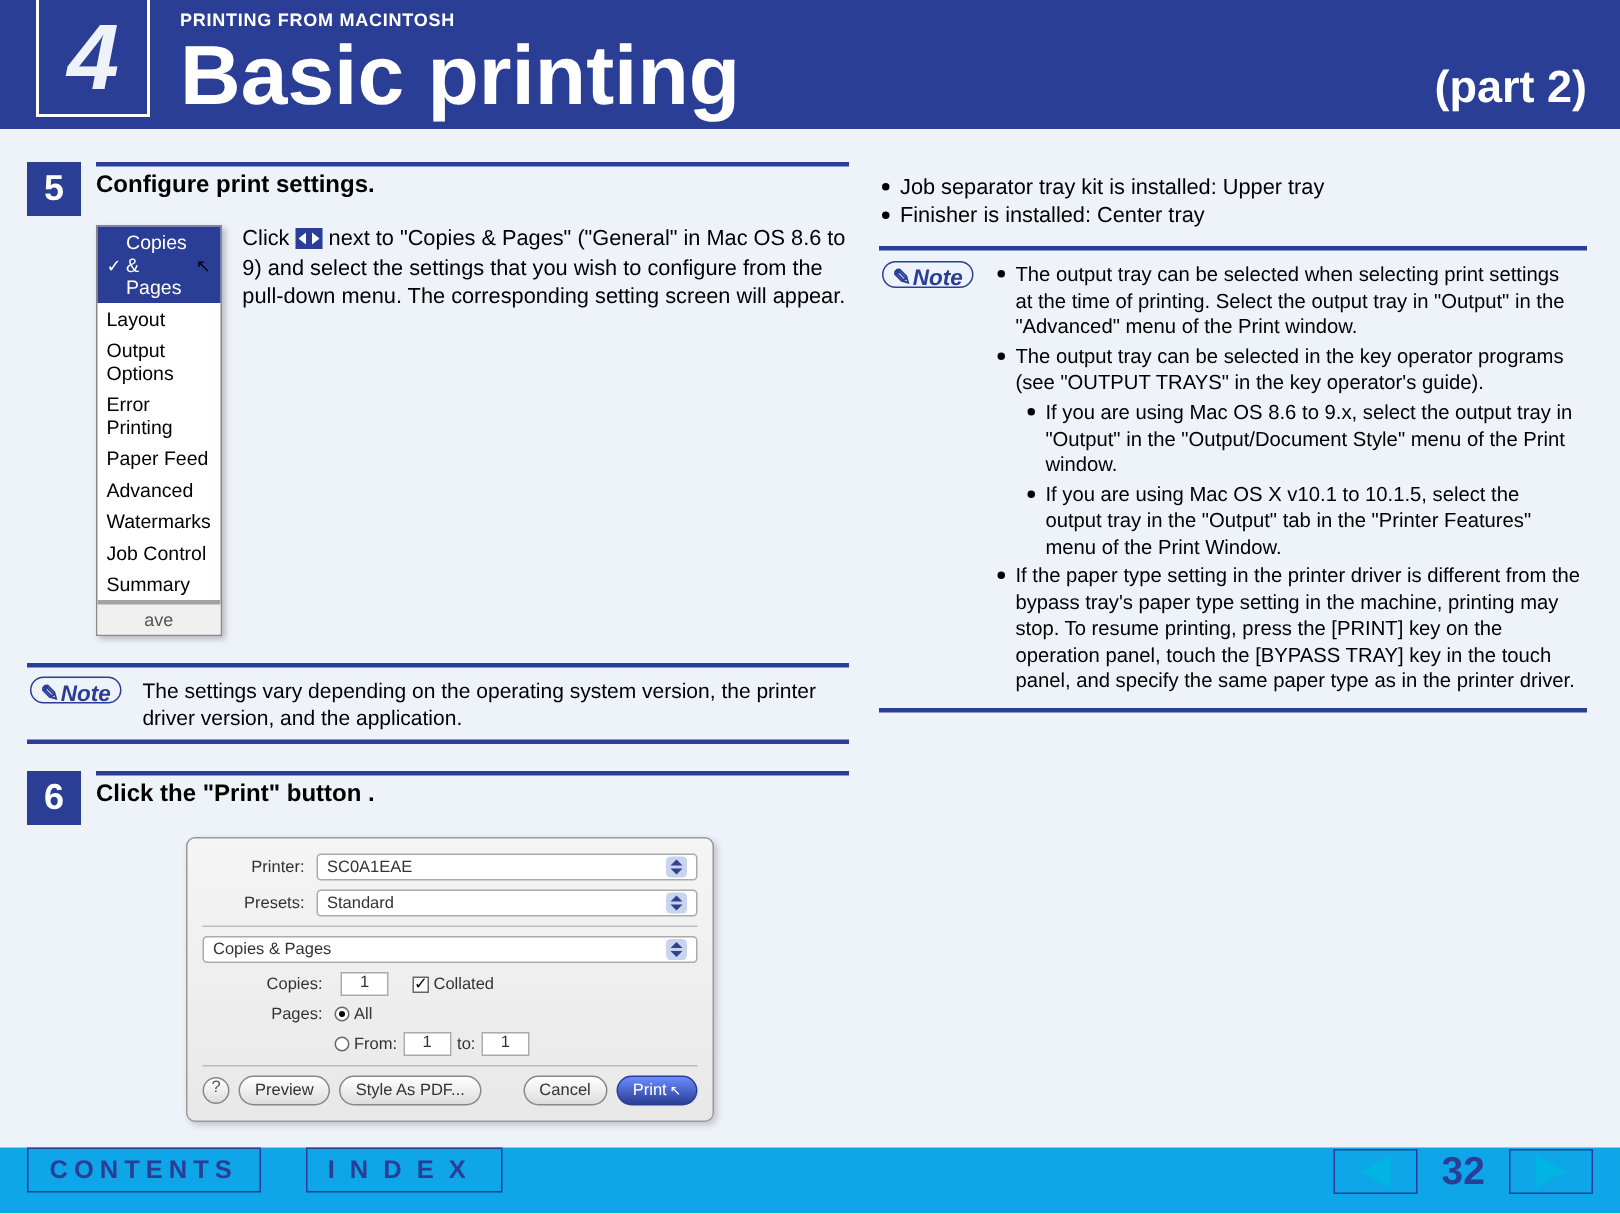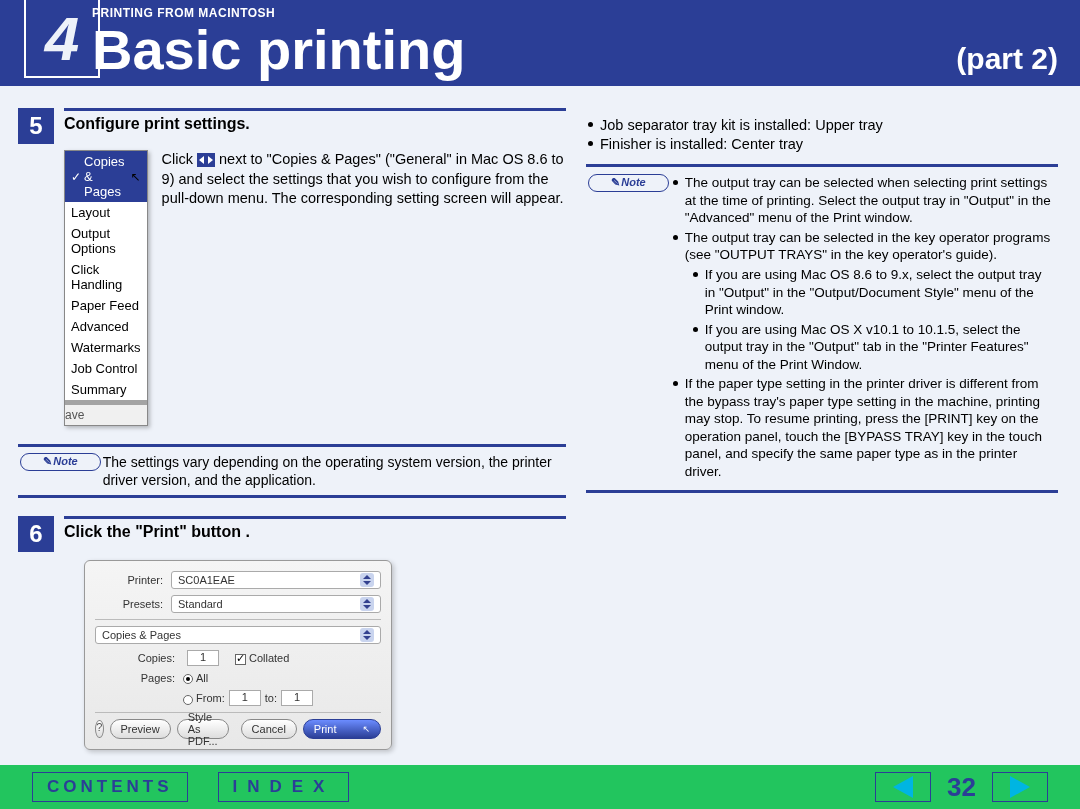--- a/index.html
+++ b/index.html
@@ -2,21 +2,21 @@
 <html><head>
 <meta charset="utf-8">
 <style>
 * { margin:0; padding:0; box-sizing:border-box; }
 body { width:1080px; height:809px; font-family:Arial,Helvetica,sans-serif; background:#fff; position:relative; }
 
 
 .header { background:#2b3e96; color:#fff; height:86px; position:relative; padding-left:24px; }
 .chapter-box { position:absolute; left:24px; top:0; width:76px; height:78px; border:2px solid #fff; border-top:none; display:flex; align-items:center; justify-content:center; }
 .chapter-num { font-size:62px; font-style:italic; font-weight:bold; color:#eef2f9; }
-.header-text { position:absolute; left:92px; top:6px; }
+.header-text { position:absolute; left:120px; top:6px; }
 .breadcrumb { font-size:12px; font-weight:bold; letter-spacing:0.5px; }
 .title { font-size:56px; font-weight:bold; line-height:1; margin-top:2px; }
 .part { position:absolute; right:22px; bottom:10px; font-size:30px; font-weight:bold; }
 
 
 .body { background:#eef2f9; height:679px; padding:22px 18px 0; display:flex; gap:20px; }
 .left-col { width:548px; }
 .right-col { width:472px; padding-top:2px; }
 
 
@@ -26,67 +26,67 @@
 .step-rule-top { height:3px; background:#2b3e96; width:100%; margin-bottom:4px; }
 .step-title { font-size:16px; font-weight:bold; }
 
 
 .step5-content { display:flex; margin-top:6px; margin-left:46px; gap:14px; }
 .menu-img { width:156px; background:#fff; border:1px solid #888; box-shadow:2px 2px 4px rgba(0,0,0,0.25); }
 .menu-item { font-size:13px; padding:3px 6px; display:flex; align-items:center; }
 .menu-item.sel { background:#2b3e96; color:#fff; }
 .menu-check { color:#fff; margin-right:3px; font-size:12px; }
 .menu-cursor { margin-left:auto; color:#000; font-size:12px; }
-.menu-save { border-top:5px solid #a3a3a3; padding:3px 0 3px 0; text-align:left; font-size:12px; color:#555; background:#f0f0f0; }
+.menu-save { border-top:3px solid #a3a3a3; padding:3px 0 3px 0; text-align:center; font-size:12px; color:#555; background:#f0f0f0; }
 .step5-text { font-size:14.5px; line-height:1.35; }
 .step5-text .arrow-icon { display:inline-block; width:18px; height:14px; background:#2b3e96; position:relative; vertical-align:middle; }
 .step5-text .arrow-icon:after { content:""; position:absolute; right:2px; top:3px; border-left:5px solid #fff; border-top:4px solid transparent; border-bottom:4px solid transparent; }
 .step5-text .arrow-icon:before { content:""; position:absolute; left:2px; top:3px; border-right:5px solid #fff; border-top:4px solid transparent; border-bottom:4px solid transparent; }
 
 
 .note-box { border-top:3px solid #2b3e96; border-bottom:3px solid #2b3e96; margin-top:18px; margin-left:0; display:flex; padding:6px 2px; }
-.note-label { border:1.5px solid #2b3e96; color:#2b3e96; font-size:11px; font-style:italic; font-weight:bold; border-radius:10px; padding:1px 22px; height:18px; flex-shrink:0; margin-right:2px; }
+.note-label { border:1.5px solid #2b3e96; color:#2b3e96; font-size:15px; font-style:italic; font-weight:bold; border-radius:10px; padding:1px 6px; height:18px; flex-shrink:0; margin-right:14px; }
 .note-text { font-size:14px; line-height:1.3; }
 .pencil:before { content:"✎"; font-style:normal; margin-right:1px; }
 
 
 .step6 { margin-top:18px; }
-.dialog-img { margin-top:8px; margin-left:66px; width:308px; background:linear-gradient(#f5f5f5,#e8e8e8); border:1px solid #999; border-radius:6px; padding:10px; box-shadow:2px 2px 5px rgba(0,0,0,0.2); font-size:11px; color:#333; }
+.dialog-img { margin-top:8px; margin-left:106px; width:352px; background:linear-gradient(#f5f5f5,#e8e8e8); border:1px solid #999; border-radius:6px; padding:10px; box-shadow:2px 2px 5px rgba(0,0,0,0.2); font-size:11px; color:#333; }
 .dlg-row { display:flex; align-items:center; margin-bottom:6px; }
 .dlg-lbl { width:68px; text-align:right; margin-right:8px; }
 .dlg-sel { flex:1; height:18px; background:#fff; border:1px solid #aaa; border-radius:3px; padding:0 6px; display:flex; align-items:center; justify-content:space-between; }
 .dlg-sel .updown { display:inline-block; width:14px; height:14px; background:#c9d4ee; border-radius:3px; position:relative; }
 .dlg-sel .updown:before { content:""; position:absolute; top:2px; left:3px; border-left:4px solid transparent; border-right:4px solid transparent; border-bottom:4px solid #33418f; }
 .dlg-sel .updown:after { content:""; position:absolute; bottom:2px; left:3px; border-left:4px solid transparent; border-right:4px solid transparent; border-top:4px solid #33418f; }
 .dlg-small-sel { width:108px; }
 .dlg-divider { border-top:1px solid #bbb; margin:6px 0; }
 .dlg-input { width:32px; height:16px; background:#fff; border:1px solid #aaa; text-align:center; margin:0 4px; }
 .dlg-chk { width:11px; height:11px; border:1px solid #666; display:inline-block; vertical-align:middle; position:relative; margin-right:3px; background:#fff; }
 .dlg-chk.on:after { content:"✓"; position:absolute; top:-3px; left:0; font-size:11px; color:#000; }
 .dlg-radio { width:10px; height:10px; border:1px solid #666; border-radius:50%; display:inline-block; vertical-align:middle; margin-right:3px; background:#fff; position:relative; }
 .dlg-radio.on:after { content:""; width:4px; height:4px; background:#000; border-radius:50%; position:absolute; top:2px; left:2px; }
 .dlg-footer { display:flex; align-items:center; gap:6px; margin-top:6px; }
 .dlg-btn { height:20px; padding:0 10px; background:linear-gradient(#fff,#ddd); border:1px solid #888; border-radius:10px; font-size:11px; display:flex; align-items:center; }
-.dlg-btn.primary { background:linear-gradient(#6b8cff,#2b3e96); color:#fff; border-color:#2b3e96;gap:24px; }
+.dlg-btn.primary { background:linear-gradient(#6b8cff,#2b3e96); color:#fff; border-color:#2b3e96; }
 .dlg-help { width:18px; height:18px; border:1px solid #888; border-radius:50%; background:linear-gradient(#fff,#ddd); text-align:center; font-size:11px; color:#555; }
 
 
 .right-col p { font-size:14.5px; line-height:1.32; }
 .right-col ul { margin:6px 0 10px; }
 .right-col li { list-style:none; font-size:14.5px; line-height:1.32; padding-left:14px; position:relative; }
 .right-col li:before { content:""; width:5px; height:5px; background:#000; border-radius:50%; position:absolute; left:2px; top:6px; }
 
 .big-note { border-top:3px solid #2b3e96; border-bottom:3px solid #2b3e96; background:#eef2f9; display:flex; padding:7px 4px 7px 2px; margin-top:4px; }
 .big-note .note-label { margin-top:0; }
 .big-note ul { margin:0; }
 .big-note li { font-size:13.5px; line-height:1.3; margin-bottom:2px; }
 .big-note li.indent { margin-left:20px; }
 
 
-.footer { position:absolute; bottom:0; left:0; width:100%; height:44px; background:#22c55e; display:flex; align-items:center; padding:0 32px; }
+.footer { position:absolute; bottom:0; left:0; width:100%; height:44px; background:#0ea5e9; display:flex; align-items:flex-start; padding:0 18px; }
 .footer-btn { border:1.5px solid #2b3e96; color:#2b3e96; font-size:17px; font-weight:bold; letter-spacing:4px; padding:4px 14px; margin-right:30px; }
 .footer-btn.idx { letter-spacing:10px; }
 .footer-nav { margin-left:auto; display:flex; align-items:center; gap:16px; }
 .nav-arrow { border:1.5px solid #2b3e96; width:56px; height:30px; display:flex; align-items:center; justify-content:center; }
 .nav-arrow .tri-l { width:0; height:0; border-right:20px solid #00b5e2; border-top:11px solid transparent; border-bottom:11px solid transparent; }
 .nav-arrow .tri-r { width:0; height:0; border-left:20px solid #00b5e2; border-top:11px solid transparent; border-bottom:11px solid transparent; }
 .page-num { font-size:26px; font-weight:bold; color:#2b3e96; }
 </style>
 </head>
 <body>
@@ -116,21 +116,21 @@
 
     <div class="step5-content">
       <div class="menu-img">
         <div class="menu-item sel">
             <span class="menu-check">✓</span>
             <span>Copies &amp; Pages</span>
             <span class="menu-cursor">↖</span>
           </div>
         <div class="menu-item">Layout</div>
         <div class="menu-item">Output Options</div>
-        <div class="menu-item">Click Handling</div>
+        <div class="menu-item">Error Printing</div>
         <div class="menu-item">Paper Feed</div>
         <div class="menu-item">Advanced</div>
         <div class="menu-item">Watermarks</div>
         <div class="menu-item">Job Control</div>
         <div class="menu-item">Summary</div>
         <div class="menu-save">ave</div>
       </div>
       <div class="step5-text">
         <span>Click </span><span class="arrow-icon"></span><span> next to "Copies &amp; Pages" ("General" in Mac OS 8.6 to 9) and select the settings that you wish to configure from the pull-down menu. The corresponding setting screen will appear.</span>
       </div>

